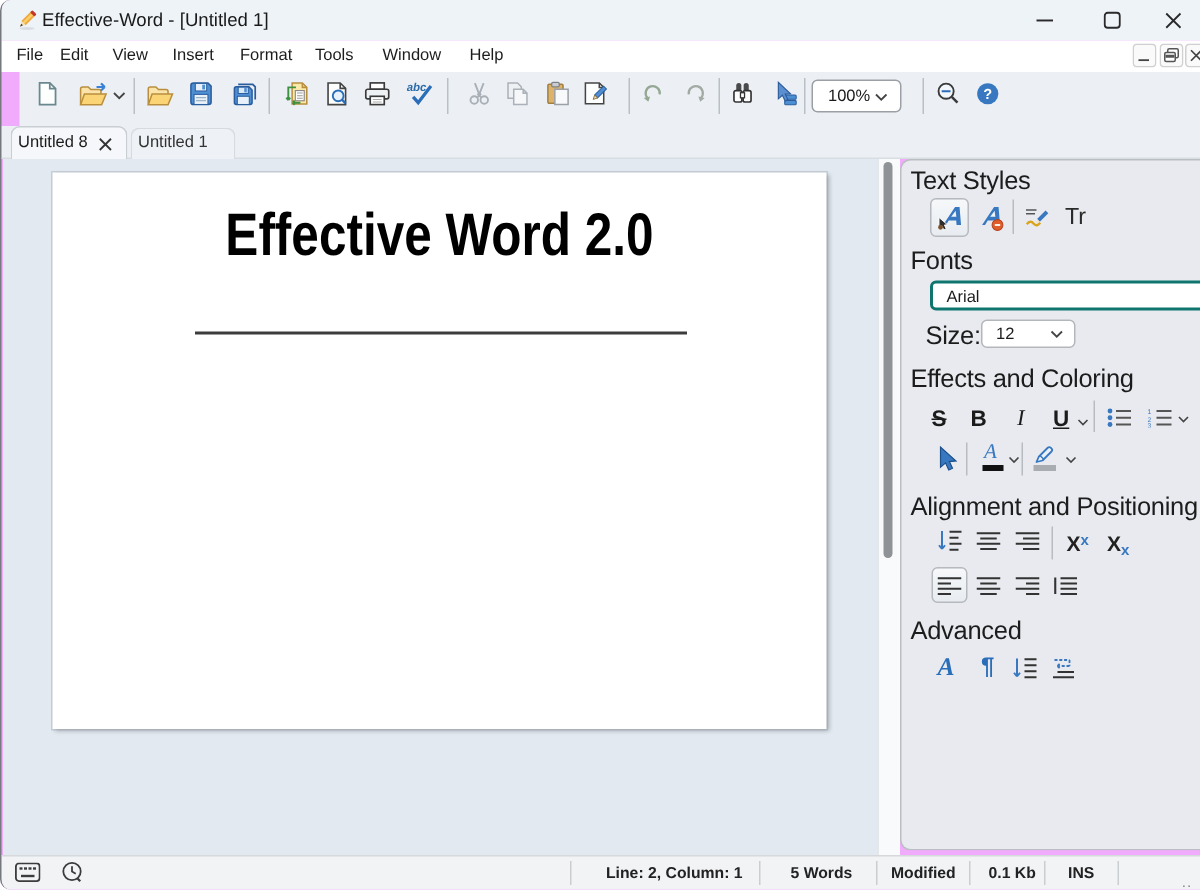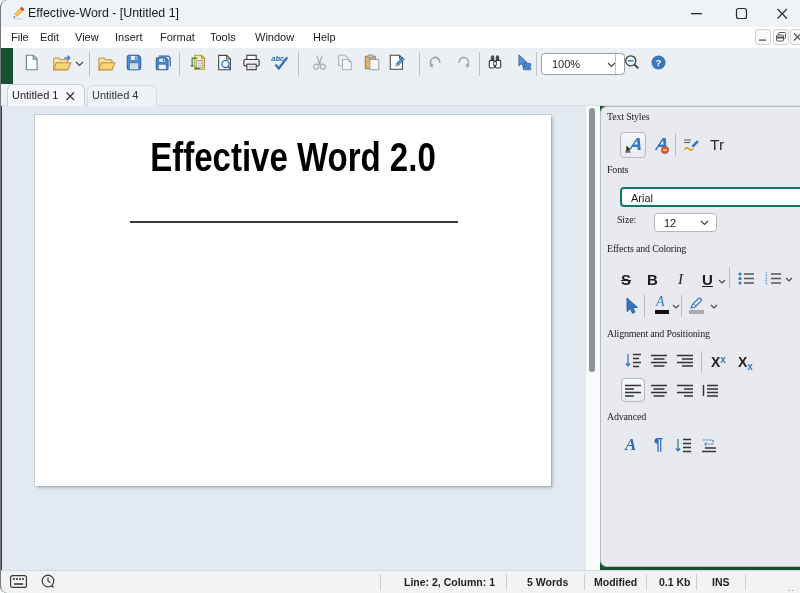--- a/index.html
+++ b/index.html
@@ -1,37 +1,37 @@
 <!DOCTYPE html>
 <html><head>
 <meta charset="utf-8">
 <style>
 * { margin:0; padding:0; box-sizing:border-box; }
 html,body { width:800px; height:593px; overflow:hidden; background:#fff; }
 body { font-family:"Liberation Sans", sans-serif; color:#1b1b1b; }
-.win { position:absolute; inset:0; border-left:1px solid #75797d; border-radius:7px 0 0 7px; overflow:hidden; background:#14532d;padding-left:44px; }
+.win { position:absolute; inset:0; border-left:1px solid #75797d; border-radius:7px 0 0 7px; overflow:hidden; background:#f0abfc;padding-left:44px; }
 .titlebar { position:absolute; left:0; top:0; width:100%; height:27px; background:#eef3f8; }
 .title-text { position:absolute; left:27px; top:5.5px; font-size:12.4px; color:#1a1a1a; }
 .capbtn { position:absolute; top:0; width:45px; height:27px; }
 .menubar { position:absolute; left:0; top:27px; width:100%; height:21px; background:#ffffff; }
 .menubar span { position:absolute; top:4px; font-size:11px; color:#1c1c1c; }
 .toolbar { position:absolute; left:12px; top:48px; width:100%; height:36px; background:#ecf0f5; }
 .tbi { position:absolute; top:5px; }
 .tsep { position:absolute; top:4px; width:1px; height:24px; background:#b9bfc5; }
 .tabbar { position:absolute; left:0; top:84px; width:100%; height:22px; background:#ecf0f5; border-bottom:1px solid #d8dde2; }
 .tab1 { position:absolute; left:6px; top:84px; width:78px; height:23px; background:#f5f7fa; border:1px solid #c9ced3; border-bottom:none; border-radius:6px 6px 0 0; font-size:11px; }
 .tab2 { position:absolute; left:86px; top:85px; width:70px; height:22px; background:#eef2f6; border:1px solid #d6dbe0; border-bottom:none; border-radius:6px 6px 0 0; font-size:11px; }
 .workspace { position:absolute; left:1px; top:106px; width:583px; height:464px; background:#e2e9f1; }
 .page { position:absolute; left:33px; top:9px; width:516px; height:371px; background:#ffffff; box-shadow:0 0 0 1px rgba(150,158,166,0.35), 1.5px 1.5px 3px rgba(0,0,0,0.28); }
 .doctitle { position:absolute; left:0; top:20px; width:100%; text-align:center; font-weight:bold; font-size:40px; color:#000; transform:scaleX(0.825); transform-origin:50% 50%; }
 .dochr { position:absolute; left:95px; top:106px; width:328px; height:2px; background:#3c3c3c; }
 .vscroll { position:absolute; left:584px; top:106px; width:15px; height:464px; background:#f9fafb; border-left:1px solid #e4e6e8; }
 .vthumb { position:absolute; left:3px; top:2px; width:6px; height:264px; background:#8f9296; border-radius:3px; }
 .panel { position:absolute; left:599px; top:106px; width:201px; height:461px; background:#e8eaef; border:1px solid #babec2; border-right:none; border-radius:7px 0 0 7px; }
-.plabel { position:absolute; font-size:10px; color:#1c1c1c; letter-spacing:-0.2px;font-family:Liberation Serif, serif; }
+.plabel { position:absolute; font-size:17px; color:#1c1c1c; letter-spacing:-0.2px; }
 .statusbar { position:absolute; left:0; top:570px; width:100%; height:23px; background:#f1f3f5; border-top:1px solid #d6d9dc; }
 .ssep { position:absolute; top:3px; width:1px; height:16px; background:#cbced1; }
 .stext { position:absolute; top:5px; font-size:10.5px; color:#222;font-weight:bold; }
 .pbtn { position:absolute; border:1px solid #b6babe; border-radius:4px; background:linear-gradient(#f6f8fa,#e8ecf0); }
 .psep { position:absolute; width:1px; background:#b8bcc0; }
 svg { display:block; }
 </style>
 </head>
 <body>
 <div class="win">
@@ -200,21 +200,21 @@
       <rect x="6.9" y="9.2" width="3.2" height="4" fill="#fdfdfd" stroke="#333" stroke-width="1"></rect>
     </svg>
 
     <svg class="tbi" style="left:503px;top:6px" width="16" height="17" viewBox="0 0 18 20">
       <rect x="8" y="11" width="9" height="3.4" rx="0.8" fill="#4e8ed2" stroke="#2a5d9e" stroke-width="0.8"></rect>
       <rect x="8" y="15.2" width="9" height="3.4" rx="0.8" fill="#4e8ed2" stroke="#2a5d9e" stroke-width="0.8"></rect>
       <path d="M3 1 L3 14 L6.2 11.2 L8.3 15.6 L10.4 14.6 L8.4 10.3 L12.5 10 Z" fill="#5b8fd0" stroke="#2c5c9c" stroke-width="0.9"></path>
     </svg>
     <div class="tsep" style="left:523px"></div>
 
-    <div style="position:absolute;left:528px;top:5px;width:84px;height:22px;background:#fff;border:1px solid #9aa0a6;border-radius:4px">
+    <div style="position:absolute;left:528px;top:5px;width:60px;height:22px;background:#fff;border:1px solid #9aa0a6;border-radius:4px">
       <span style="position:absolute;left:10px;top:4px;font-size:11px">100%</span>
       <svg style="position:absolute;right:8px;top:8px" width="9" height="6" viewBox="0 0 9 6">
           <path d="M1 1 L4.5 4.5 L8 1" fill="none" stroke="#444" stroke-width="1.2"></path>
         </svg>
     </div>
     <div class="tsep" style="left:602px"></div>
 
     <svg class="tbi" style="left:611px;top:6px" width="16" height="17" viewBox="0 0 19 20">
       <circle cx="8" cy="8" r="6" fill="#f2f7fb" stroke="#3a3a3a" stroke-width="1.5"></circle>
       <path d="M4.5 8 h7" stroke="#2a6db8" stroke-width="1.6"></path>
@@ -222,27 +222,27 @@
     </svg>
 
     <svg class="tbi" style="left:638px;top:7px" width="15" height="15" viewBox="0 0 17 17">
       <circle cx="8.5" cy="8.5" r="8" fill="#3878c0"></circle>
       <text x="8.5" y="12.5" text-anchor="middle" font-family="Liberation Sans" font-size="11" font-weight="bold" fill="#fff">?</text>
     </svg>
   </div>
 
   <div class="tabbar"></div>
   <div class="tab1">
-      <span style="position:absolute;left:4px;top:4px">Untitled 1</span>
+      <span style="position:absolute;left:4px;top:4px">Untitled 8</span>
     <svg style="position:absolute;left:57px;top:6px" width="11" height="11">
         <path d="M1.5 1.5 L9 9 M9 1.5 L1.5 9" stroke="#333" stroke-width="1.2"></path>
       </svg>
   </div>
   <div class="tab2">
-      <span style="position:absolute;left:4px;top:3px;color:#333">Untitled 4</span>
+      <span style="position:absolute;left:4px;top:3px;color:#333">Untitled 1</span>
     </div>
 
   <div class="workspace">
     <div class="page">
       <div class="doctitle">Effective Word 2.0</div>
       <div class="dochr"></div>
     </div>
   </div>
   <div class="vscroll">
       <div class="vthumb"></div>

